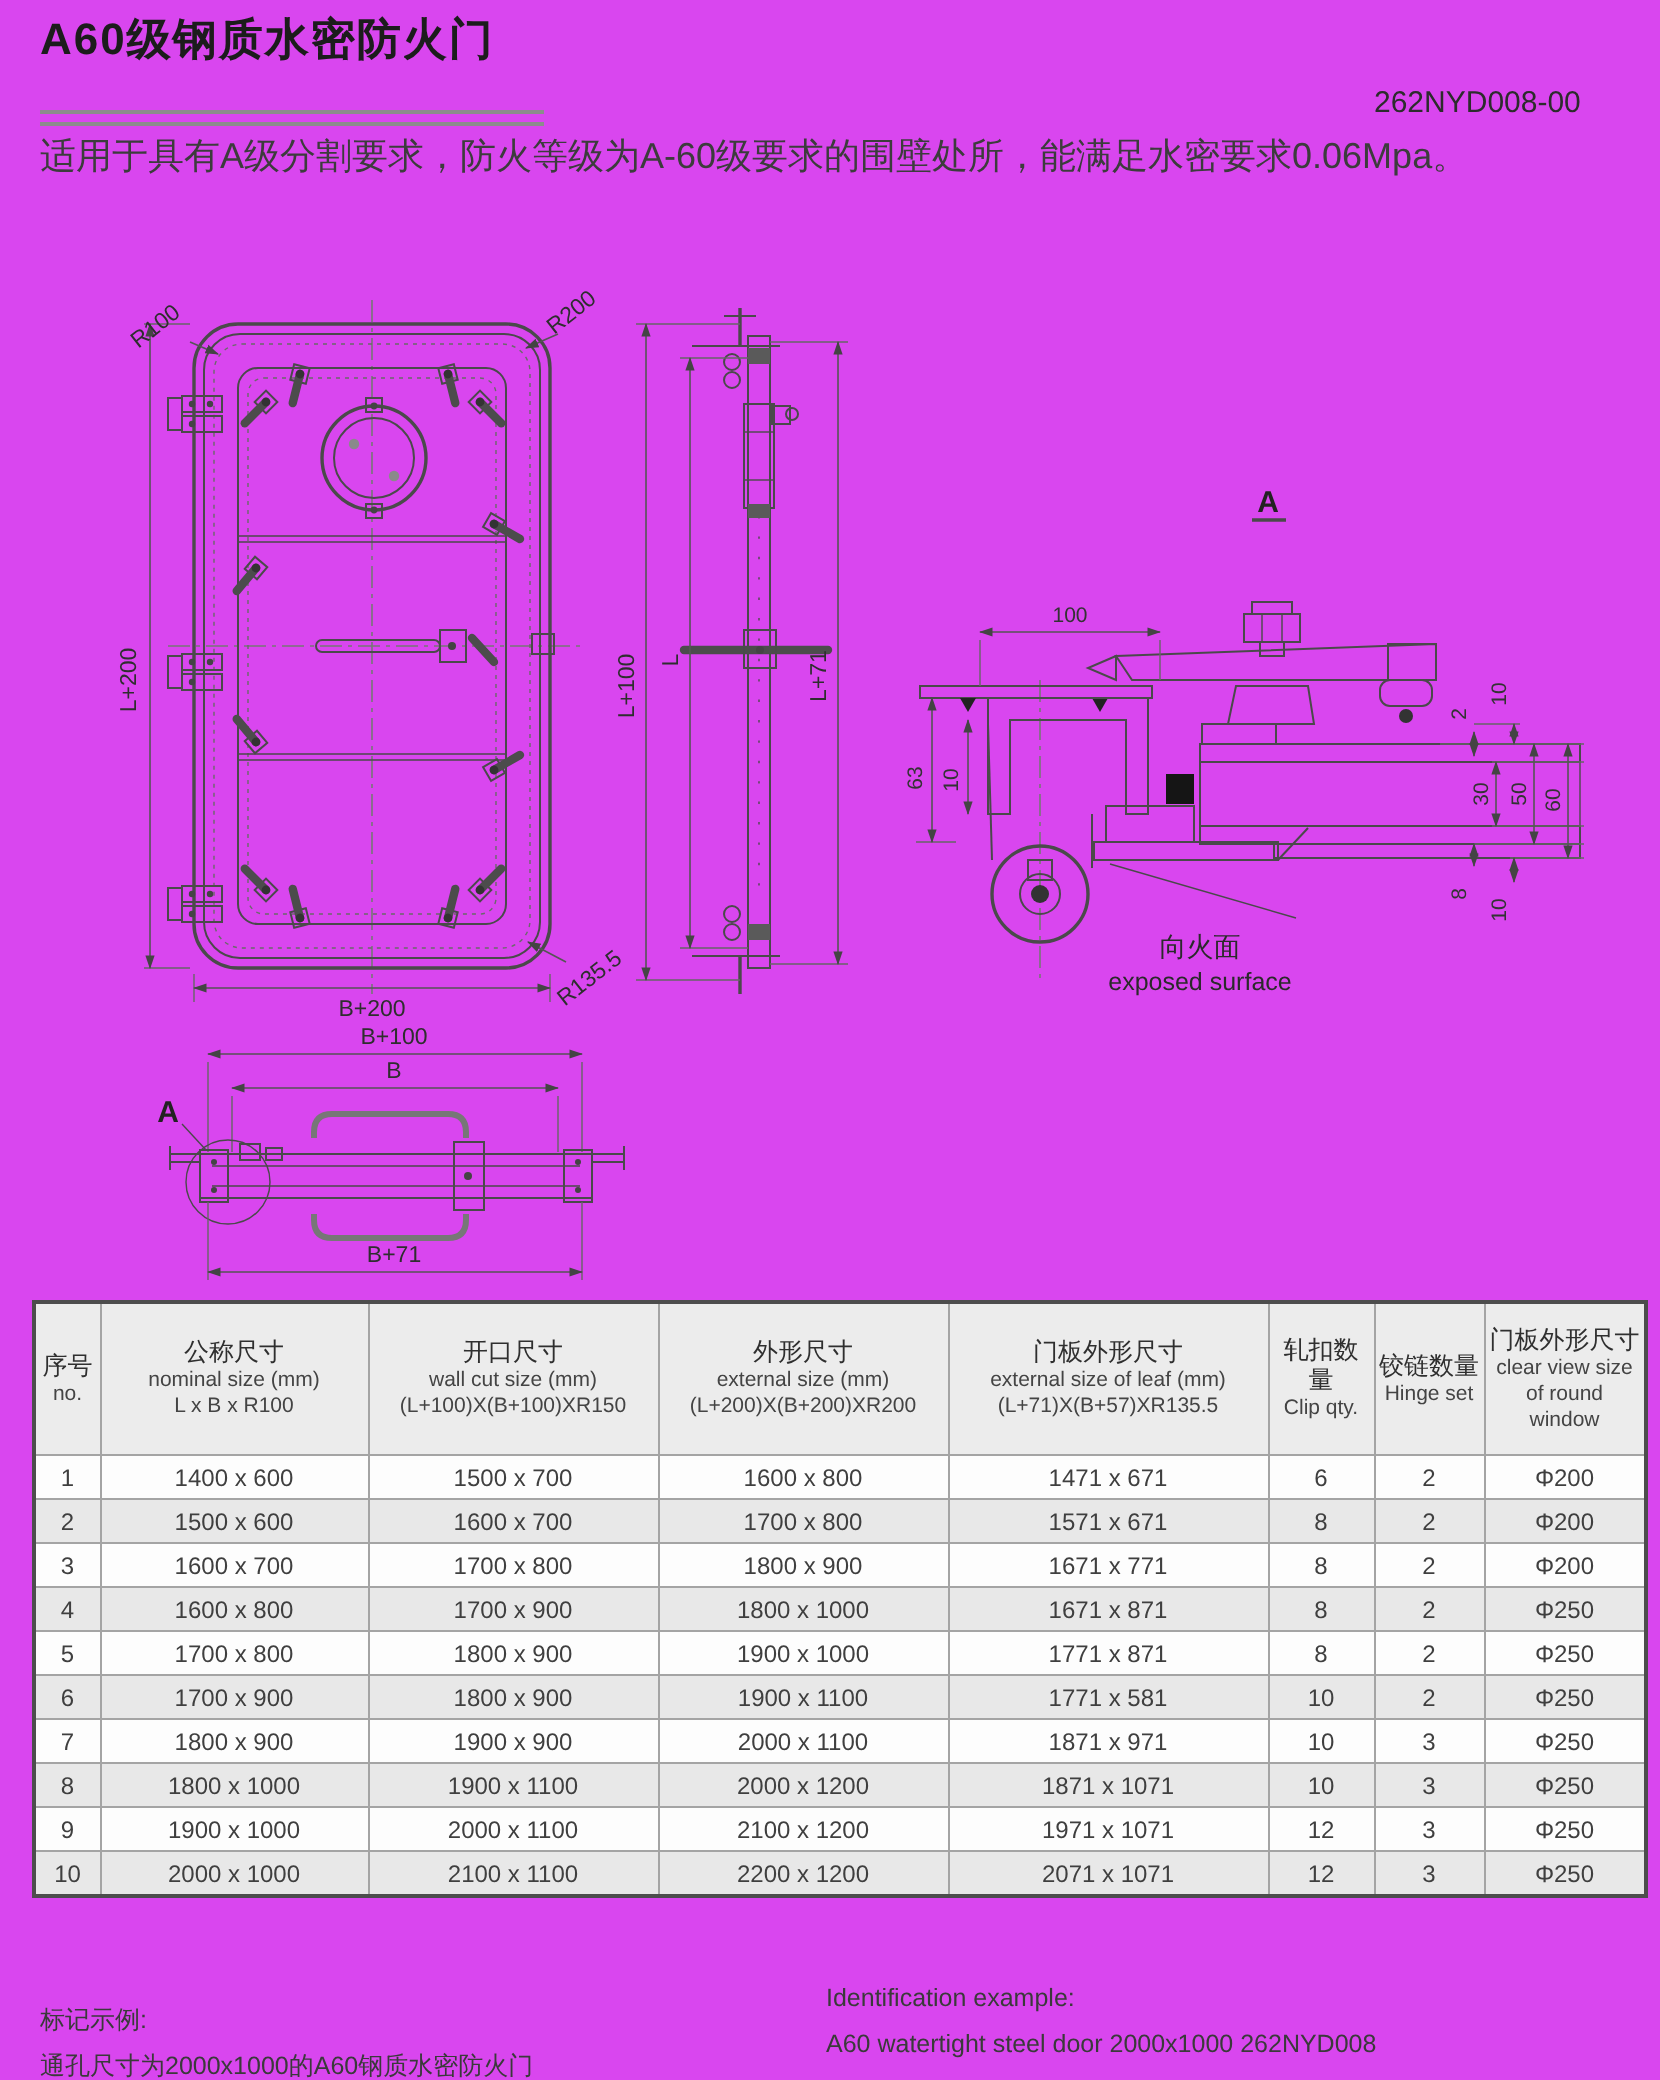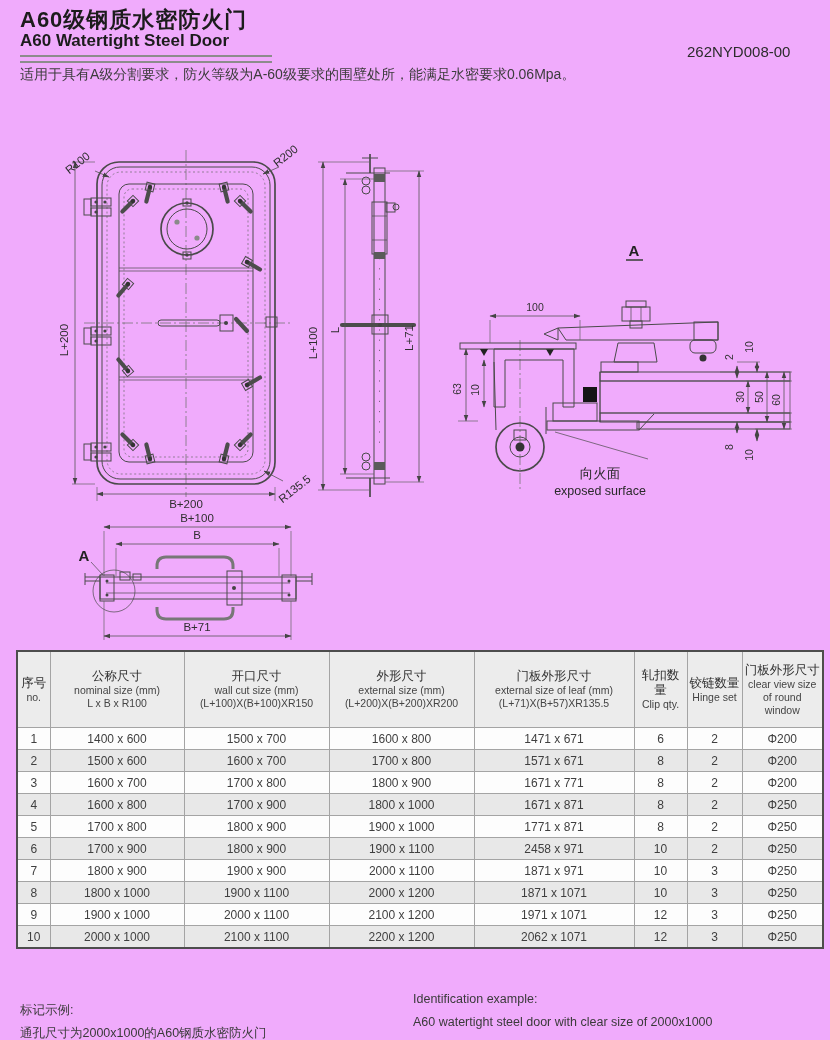--- a/index.html
+++ b/index.html
@@ -1,27 +1,27 @@
 <!DOCTYPE html>
 <html><head>
 <meta charset="utf-8">
 <style>
   html,body{margin:0;padding:0;background:#e9e9e9;}
   .page{
     position:relative; width:830px; height:1040px; margin:0 auto;
-    background:#f0abfc; overflow:hidden;
+    background:#d946ef; overflow:hidden;
     font-family:"Liberation Sans","DejaVu Sans",sans-serif;
     color:#2e2e2e;
   }
   
   .title-zh{position:absolute;left:20px;top:5px;font-size:22px;font-weight:bold;color:#1c1c1c;letter-spacing:1px;}
   .title-en{position:absolute;left:20px;top:31px;font-size:17px;font-weight:bold;color:#1c1c1c;}
   .title-rule{position:absolute;left:20px;top:55px;width:252px;height:2px;border-top:2px solid #8c8c8c;border-bottom:2px solid #8c8c8c;padding-top:2px;background:transparent;}
   .doc-no{position:absolute;left:687px;top:43px;font-size:15px;color:#2c2c2c;}
-  .desc-zh{position:absolute;left:20px;top:66px;font-size:14px;color:#3c3c3c;}
+  .desc-zh{position:absolute;left:20px;top:66px;font-size:18px;color:#3c3c3c;}
   .desc-en{position:absolute;left:20px;top:88px;font-size:12.5px;color:#3c3c3c;}
   
   .drawings{position:absolute;left:0;top:128px;}
   .ln{fill:none;stroke:#4a4a4a;stroke-width:1;}
   .thick{stroke-width:1.7;}
   .thin{stroke-width:.7;}
   .boltline{fill:none;stroke:#6a6a6a;stroke-width:.7;stroke-dasharray:2 2.5;}
   .cl{fill:none;stroke:#777;stroke-width:.8;stroke-dasharray:11 3 2 3;}
   .dim{fill:none;stroke:#555;stroke-width:.8;}
   .ext{fill:none;stroke:#666;stroke-width:.7;}
@@ -45,21 +45,20 @@
   .foot-col{position:absolute;top:963px;font-size:12.5px;color:#3a3a3a;line-height:23px;}
   .foot-zh{left:20px;margin-top:36px;}
   .foot-en{left:413px;margin-top:25px;}
 </style>
 </head>
 <body>
 
 <div class="page">
 
   <div class="title-zh">A60级钢质水密防火门</div>
-  <div class="title-en">A60 Watertight Steel Door</div>
   <div class="title-rule"></div>
   <div class="doc-no">262NYD008-00</div>
   <div class="desc-zh">适用于具有A级分割要求，防火等级为A-60级要求的围壁处所，能满足水密要求0.06Mpa。</div>
 
   <svg class="drawings" width="830" height="522" viewBox="0 128 830 522" xmlns="http://www.w3.org/2000/svg">
     <defs>
       <marker id="ar" viewBox="0 0 10 10" refX="9.2" refY="5" markerWidth="8.5" markerHeight="8.5" orient="auto-start-reverse">
         <path d="M0,1.6 L10,5 L0,8.4 z" fill="#444"></path>
       </marker>
       <pattern id="hatch" width="5" height="5" patternUnits="userSpaceOnUse" patternTransform="rotate(45)">
@@ -487,21 +486,21 @@
           <td>1771 x 871</td>
           <td>8</td>
           <td>2</td>
           <td>Φ250</td>
         </tr>
         <tr class="alt">
           <td>6</td>
           <td>1700 x 900</td>
           <td>1800 x 900</td>
           <td>1900 x 1100</td>
-          <td>2458 x 971</td>
+          <td>1771 x 581</td>
           <td>10</td>
           <td>2</td>
           <td>Φ250</td>
         </tr>
         <tr>
           <td>7</td>
           <td>1800 x 900</td>
           <td>1900 x 900</td>
           <td>2000 x 1100</td>
           <td>1871 x 971</td>
@@ -527,30 +526,29 @@
           <td>1971 x 1071</td>
           <td>12</td>
           <td>3</td>
           <td>Φ250</td>
         </tr>
         <tr class="alt">
           <td>10</td>
           <td>2000 x 1000</td>
           <td>2100 x 1100</td>
           <td>2200 x 1200</td>
-          <td>2062 x 1071</td>
+          <td>2071 x 1071</td>
           <td>12</td>
           <td>3</td>
           <td>Φ250</td>
         </tr>
       </tbody>
   </table>
 
   <div class="foot-col foot-zh">
     <div>标记示例:</div>
     <div>通孔尺寸为2000x1000的A60钢质水密防火门</div>
   </div>
   <div class="foot-col foot-en">
     <div>Identification example:</div>
-    <div>A60 watertight steel door with clear size of 2000x1000</div>
     <div>A60 watertight steel door 2000x1000 262NYD008</div>
   </div>
 </div>
 
 </body></html>

